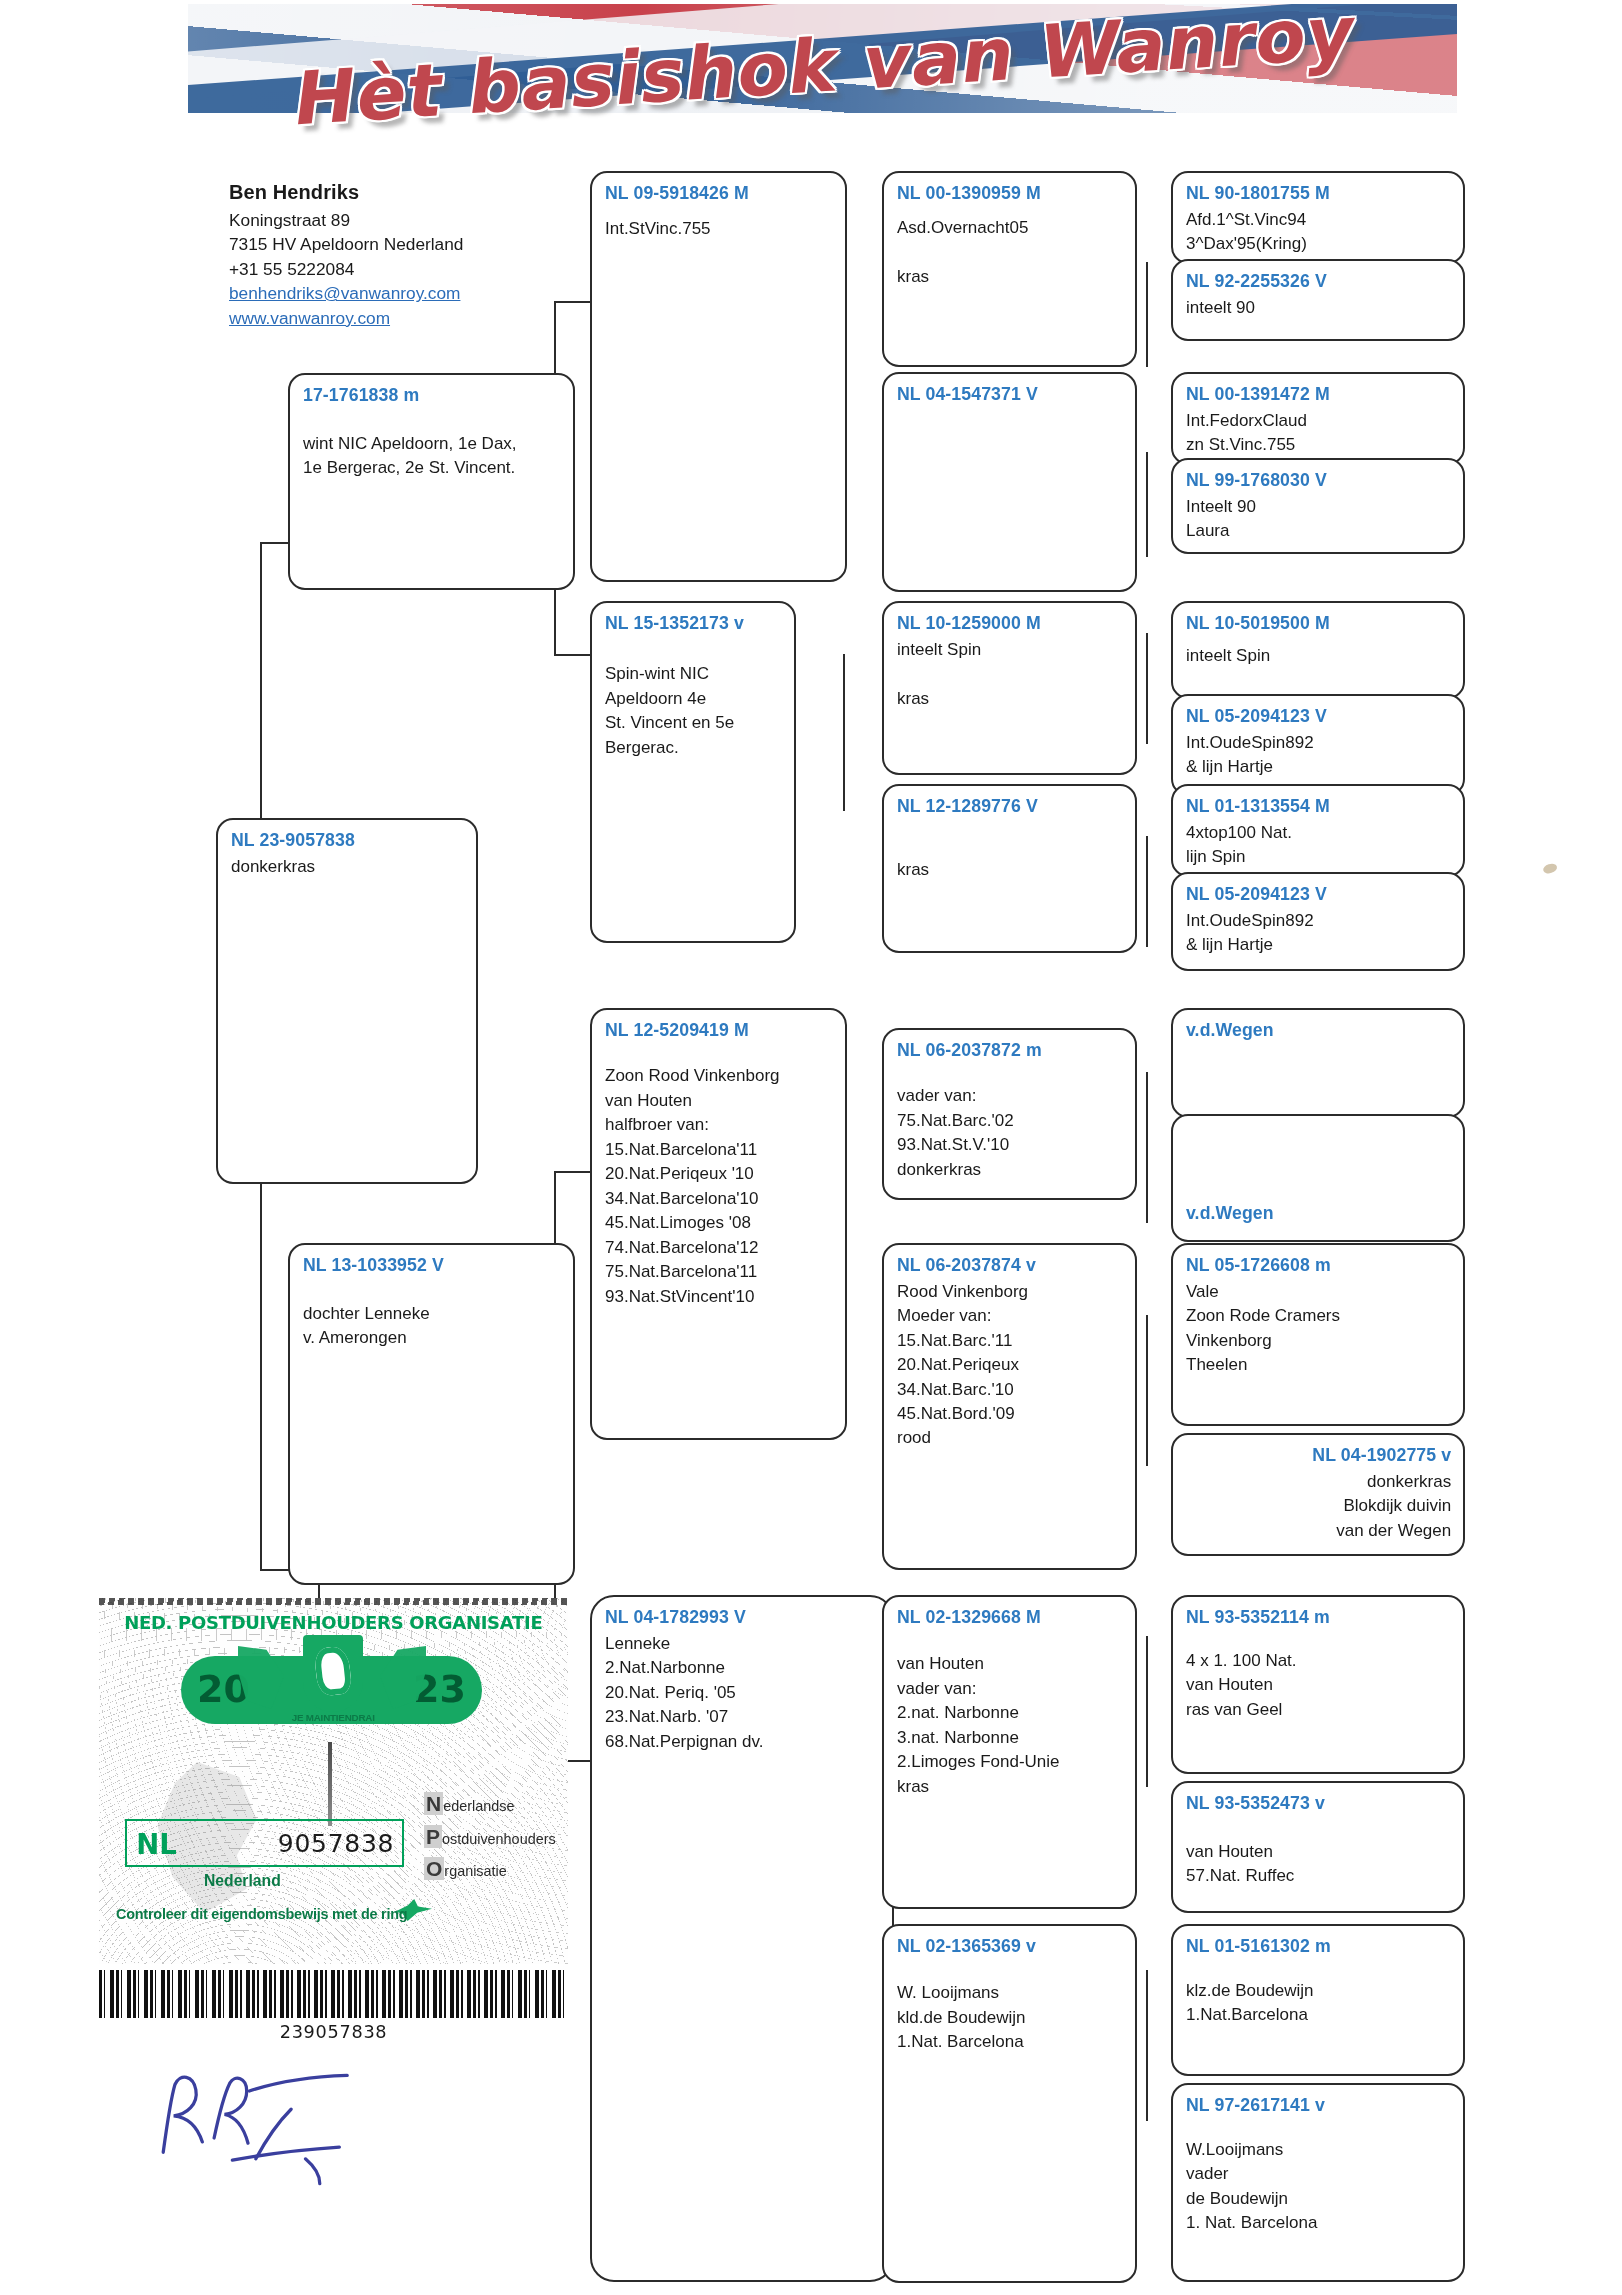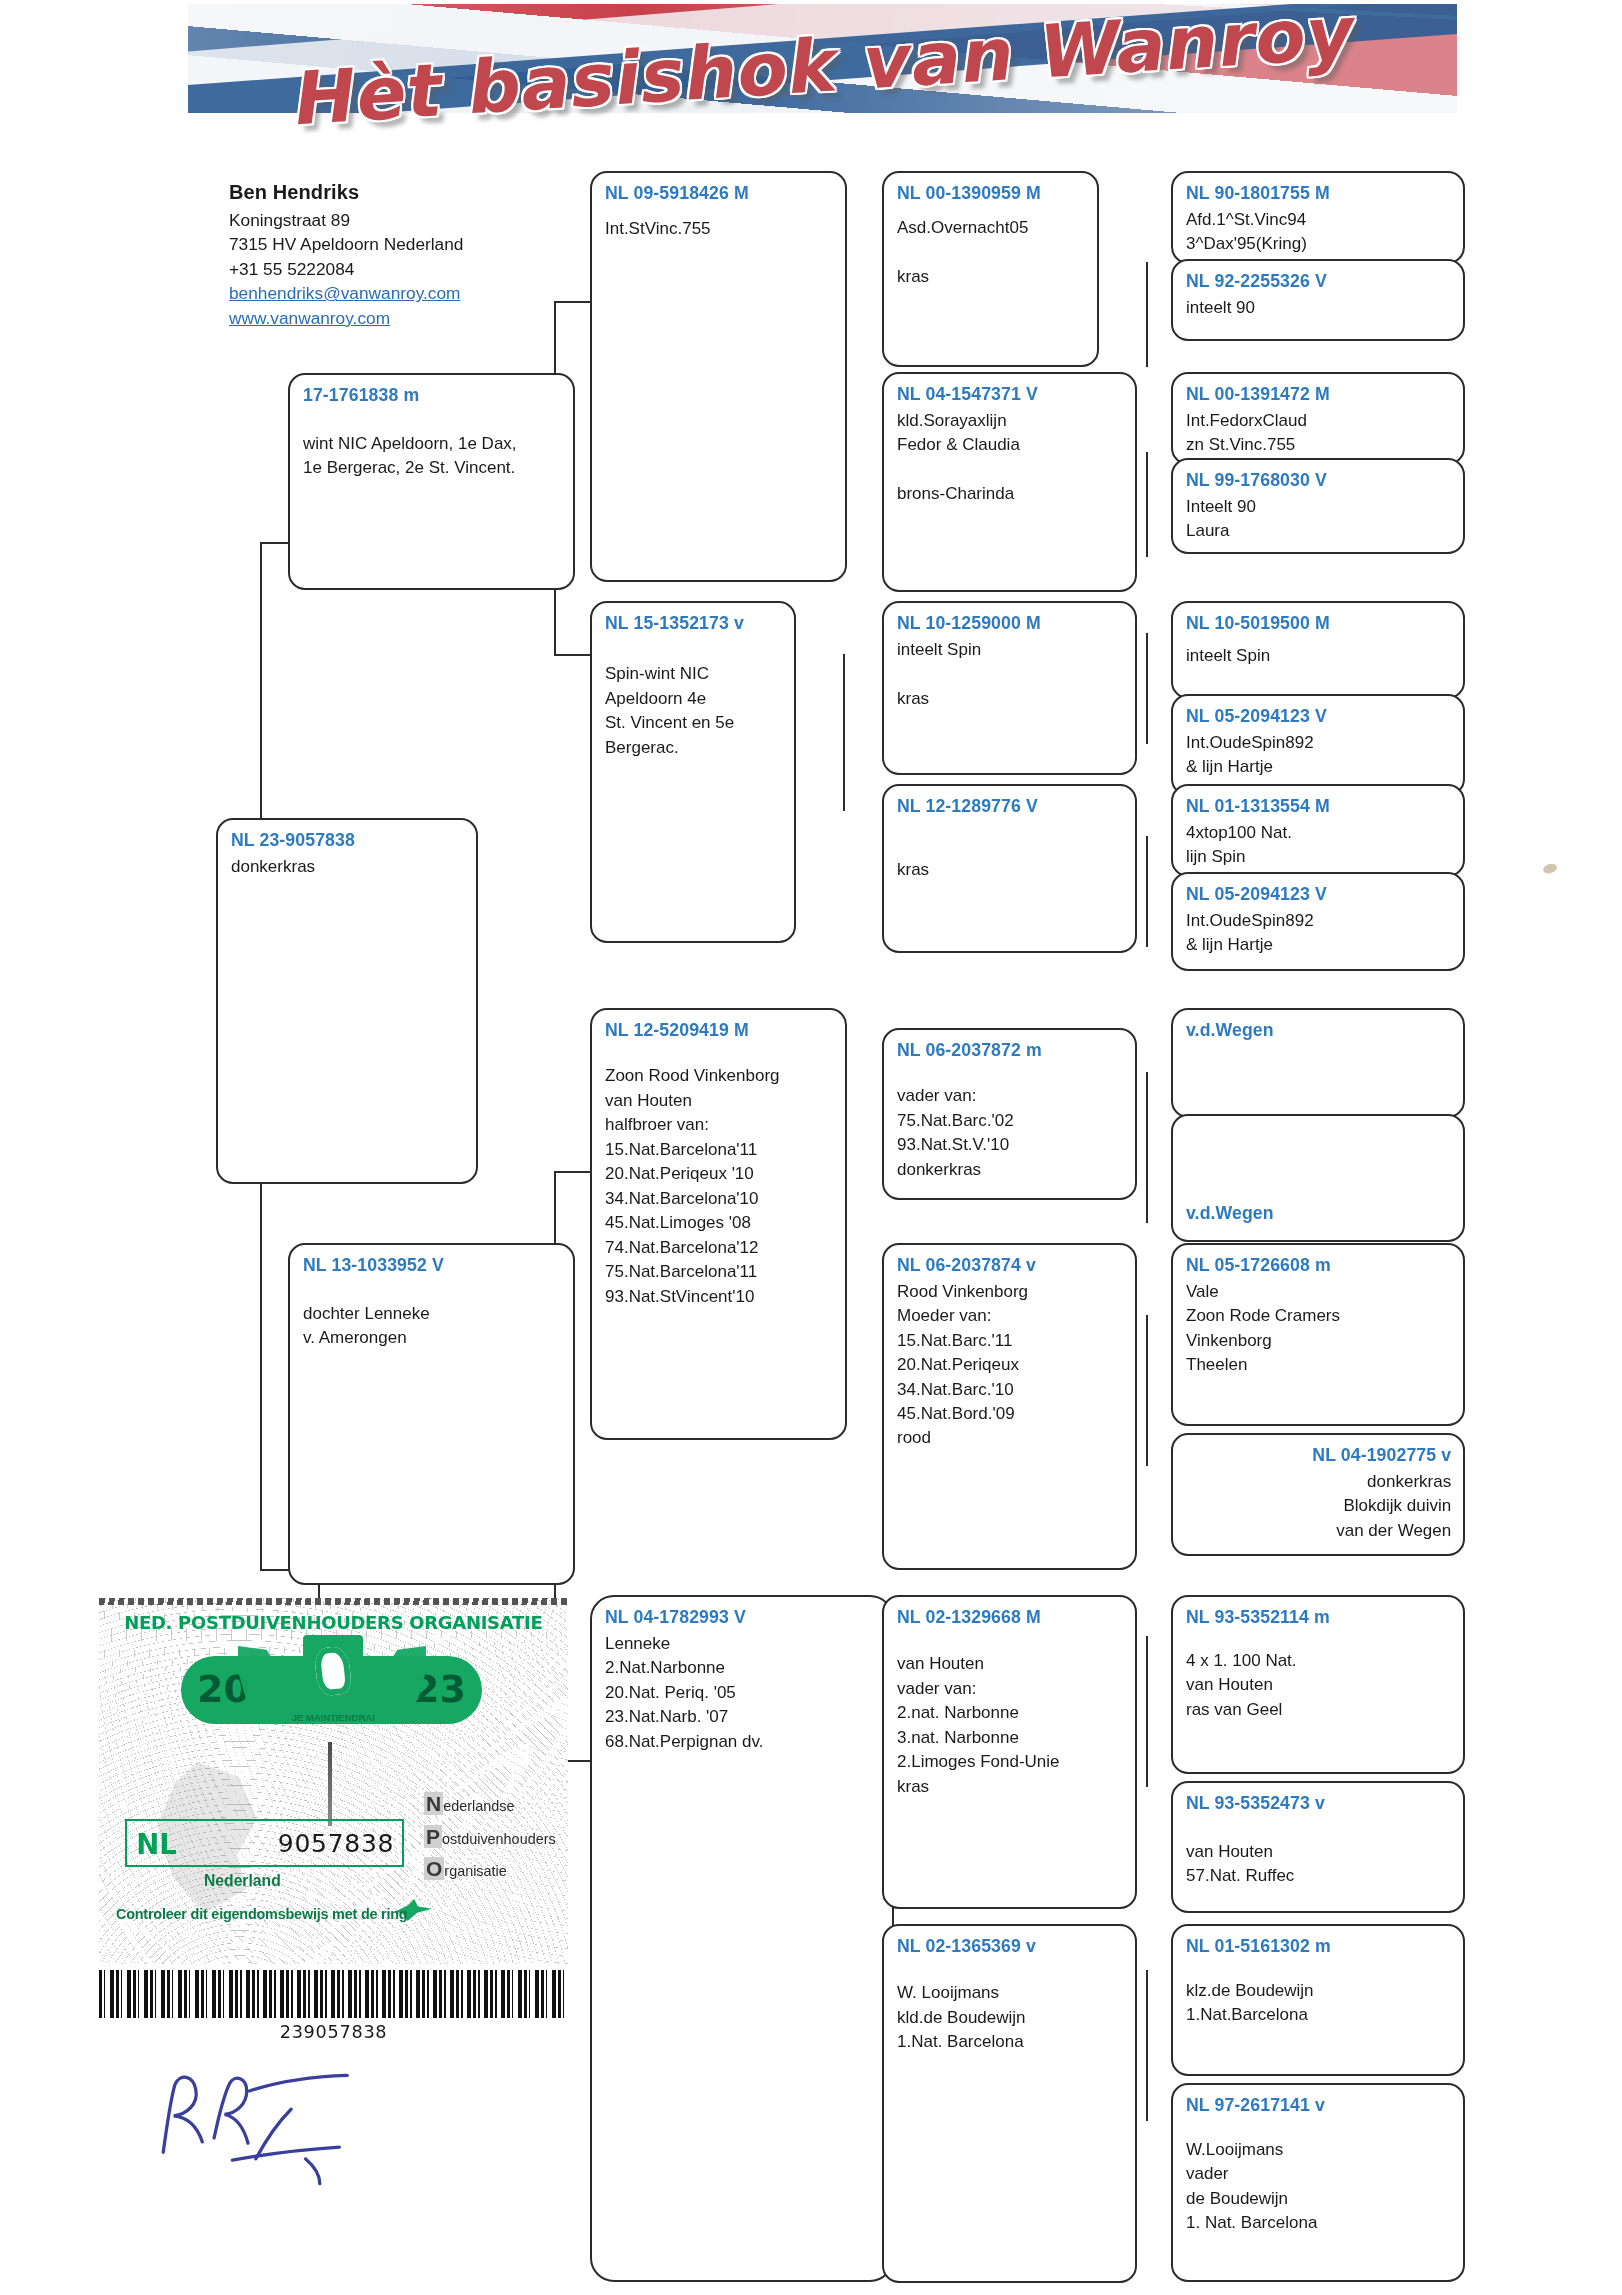--- a/index.html
+++ b/index.html
@@ -211,33 +211,29 @@
 
 <div class="box abs" style="left:590px;top:1595px;width:304px;height:687px;border-radius:24px;">
   <div class="id">NL 04-1782993 V</div>
   <div class="bd">Lenneke
 2.Nat.Narbonne
 20.Nat. Periq. '05
 23.Nat.Narb.  '07
 68.Nat.Perpignan  dv.</div>
 </div>
 
-<div class="box abs" style="left:882px;top:171px;width:217px;height:196px;">
+<div class="box abs" style="left:882px;top:171px;width:255px;height:196px;">
   <div class="id">NL 00-1390959 M</div>
   <div class="bd" style="margin-top:9.2px;">Asd.Overnacht05
 
 kras</div>
 </div>
 
 <div class="box abs" style="left:882px;top:372px;width:255px;height:220px;">
   <div class="id">NL 04-1547371 V</div>
-  <div class="bd">kld.Sorayaxlijn
-Fedor &amp; Claudia
-
-brons-Charinda</div>
 </div>
 
 <div class="box abs" style="left:882px;top:601px;width:255px;height:174px;">
   <div class="id">NL 10-1259000 M</div>
   <div class="bd">inteelt Spin
 
 kras</div>
 </div>
 
 <div class="box abs" style="left:882px;top:784px;width:255px;height:169px;">

